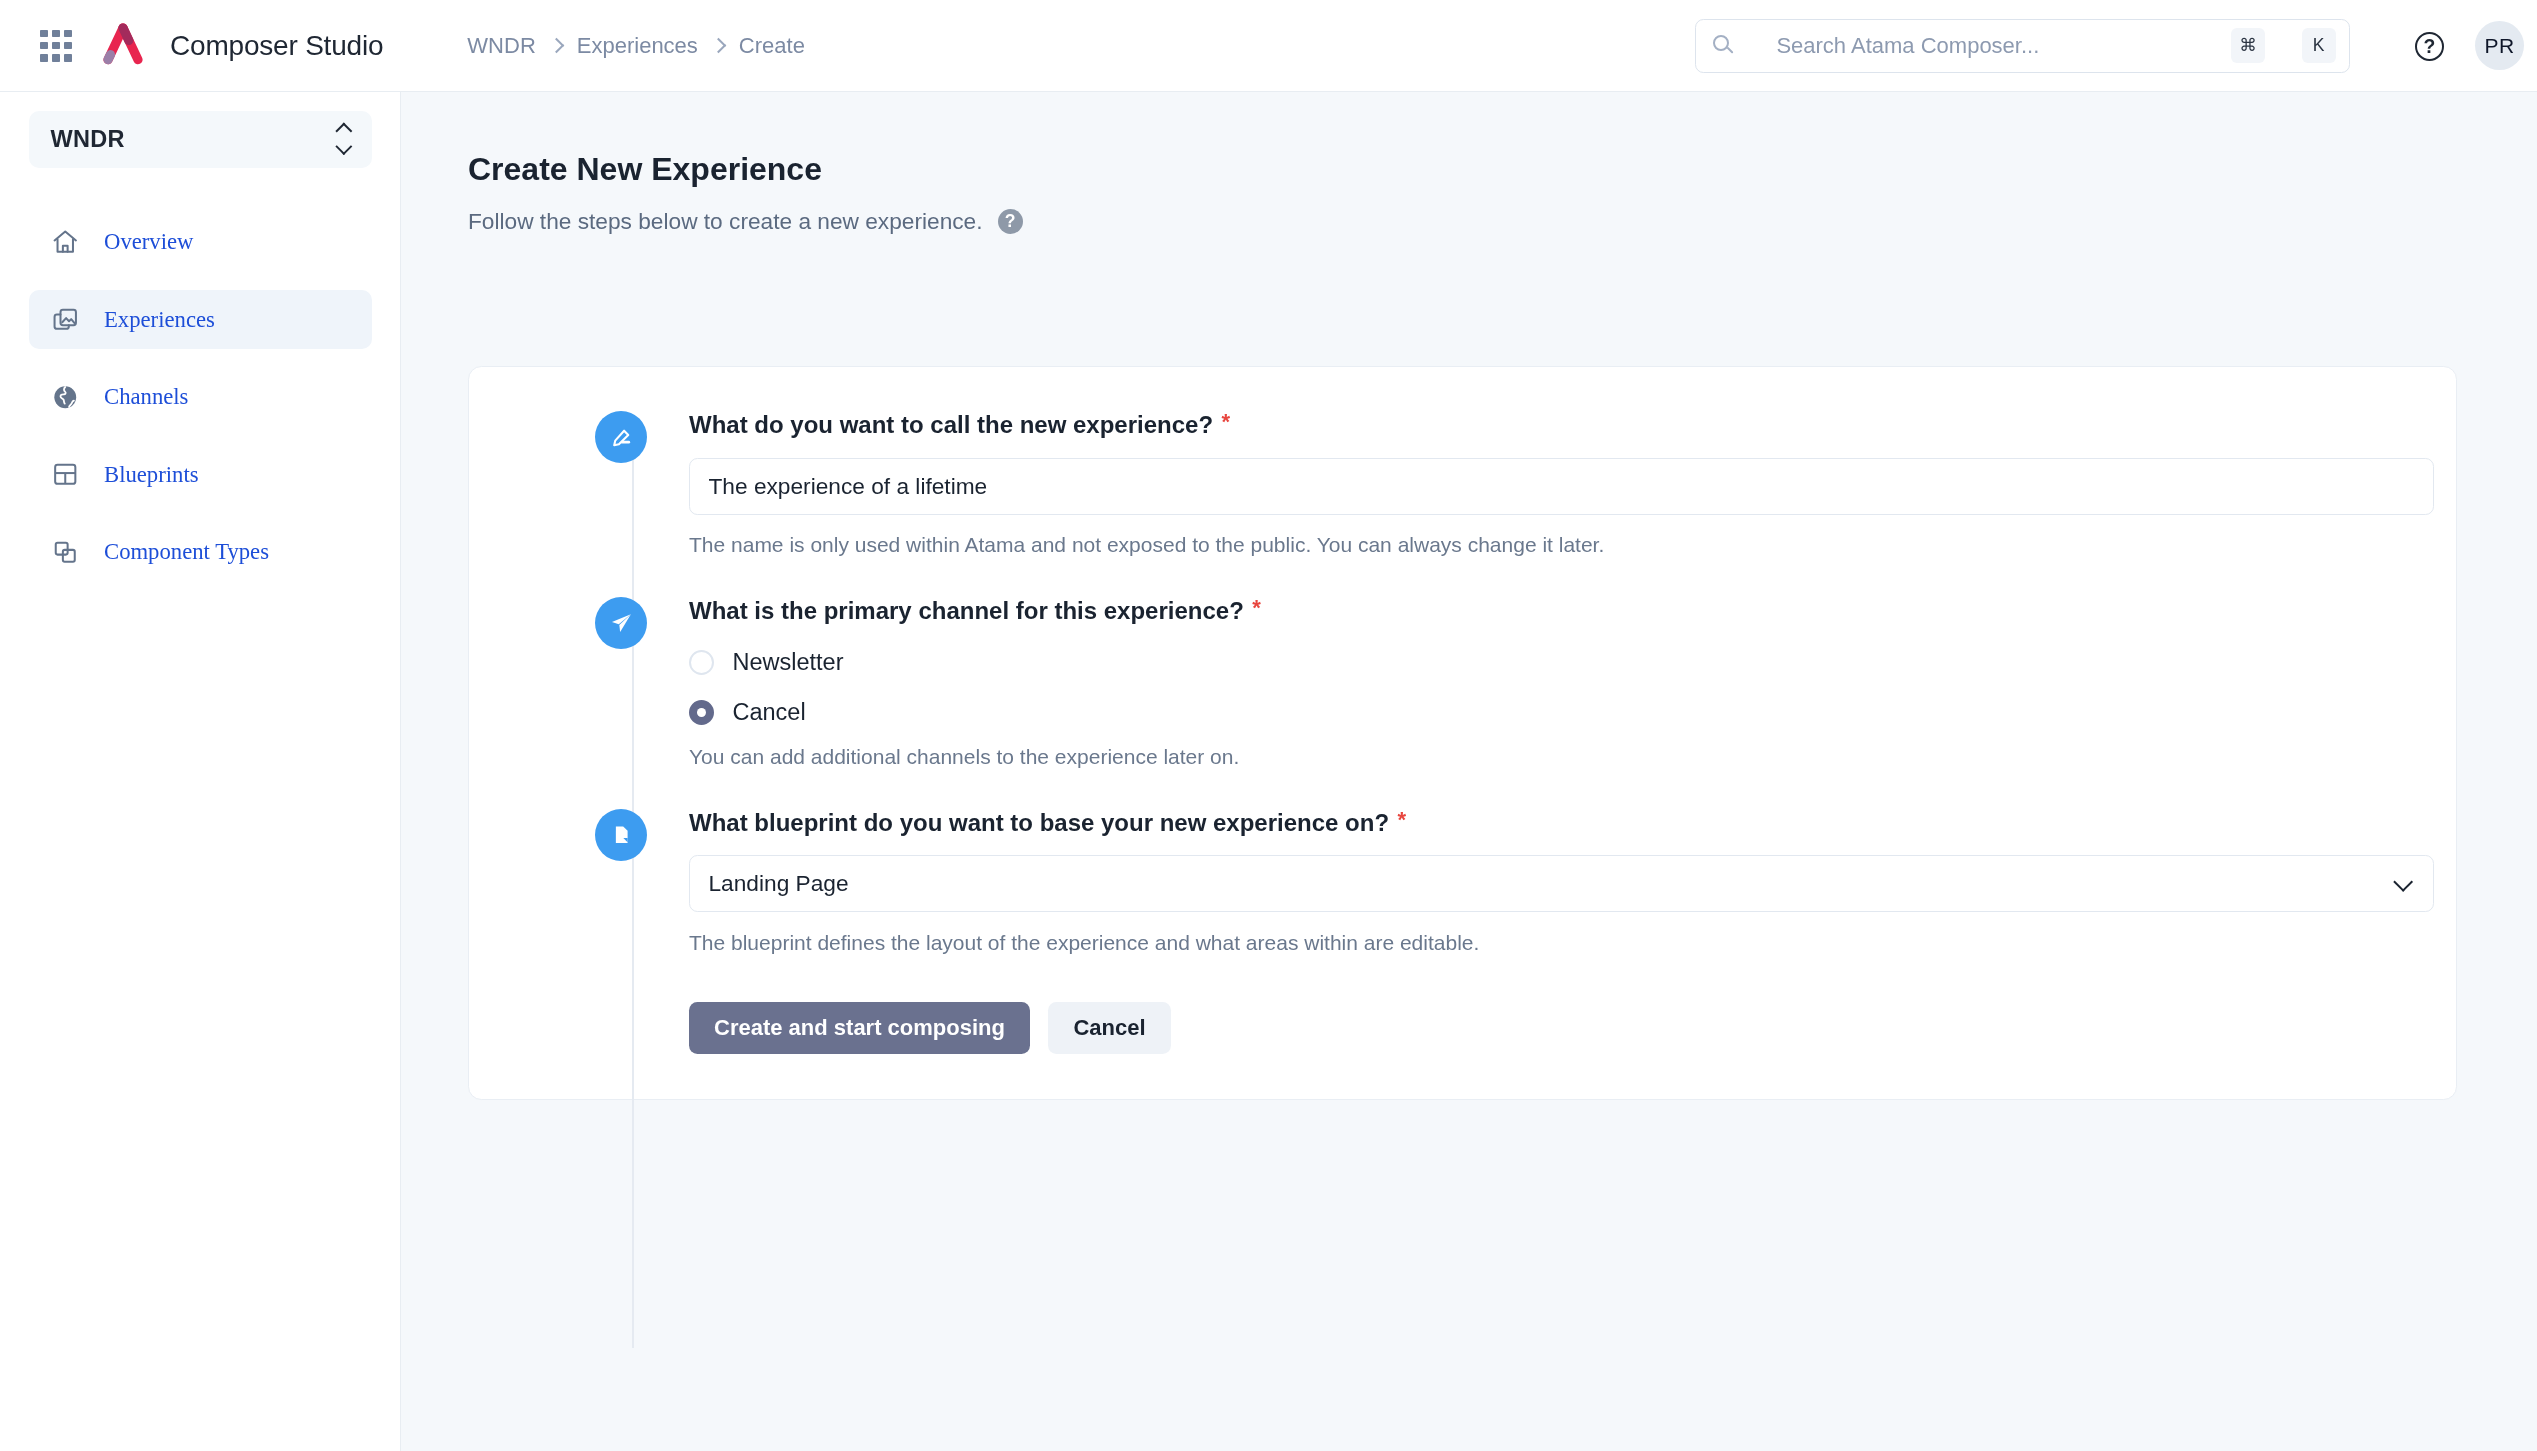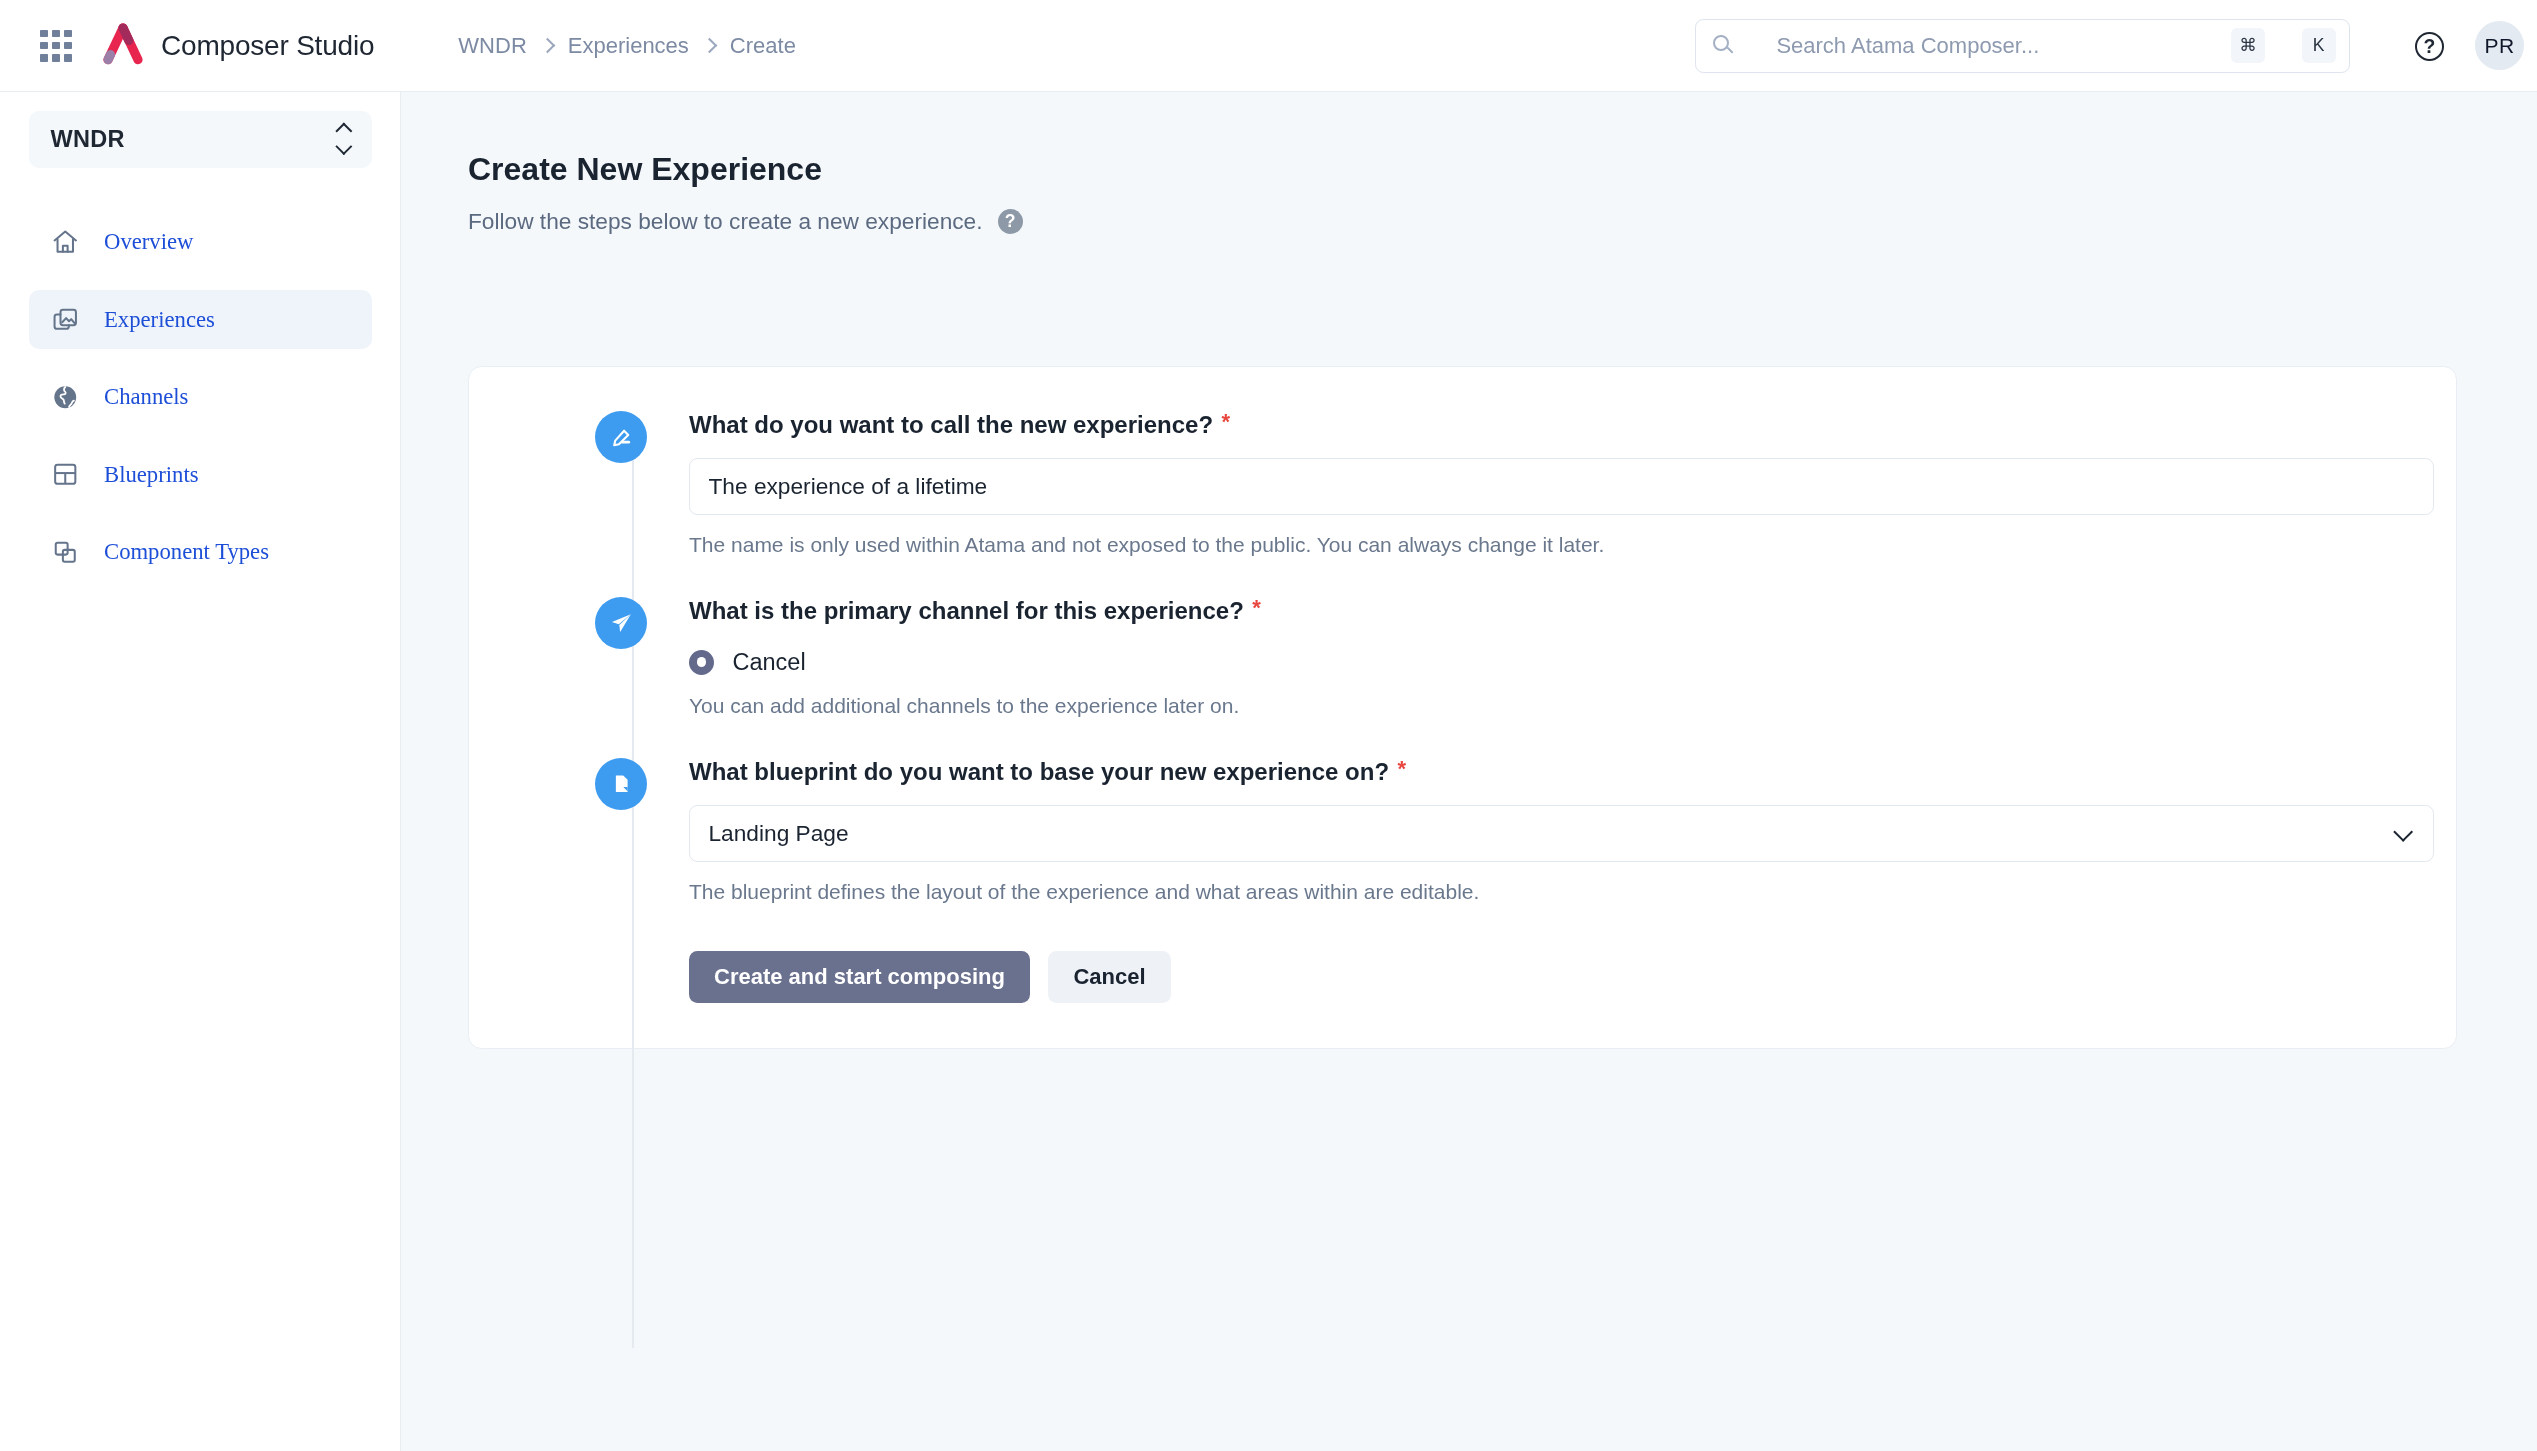--- a/index.html
+++ b/index.html
@@ -23,21 +23,21 @@
     margin-left: 40px;
     width: 32px; height: 32px;
     display: grid; grid-template-columns: repeat(3, 1fr); grid-template-rows: repeat(3, 1fr);
     gap: 4.2px;
   }
   .grid-icon i { background: #70809a; border-radius: 0.8px; display:block; }
 
   .brand { display: flex; align-items: center; margin-left: 25px; }
   .brand-logo { width: 52px; height: 45px; }
   .brand-name {
-    margin-left: 12px;
+    margin-left: 21px;
     font-size: 28px; color: #1f2733; font-weight: 400; letter-spacing: -0.2px;
   }
 
   .breadcrumb {
     display: flex; align-items: center; margin-left: 84px;
     font-size: 22px; color: #7c8aa3;
   }
   .breadcrumb .crumb { white-space: nowrap; }
   .breadcrumb .sep {
     margin: 0 15px; width: 11px; height: 11px;
@@ -366,20 +366,24 @@
             <path d="M21 3 2.8 10.6l6.6 2.2L21 3z"></path>
             <path d="M21 3 9.9 13.4l.8 6.8L21 3z"></path>
           </svg>
         </div>
         <div class="step-body">
           <div class="q">
             <span>What is the primary channel for this experience?</span>
             <span class="req">*</span>
           </div>
 
+          <div class="radio-row">
+            <span class="radio"></span>
+            <span class="rl">Newsletter</span>
+          </div>
 
           <div class="radio-row">
             <span class="radio checked">
                 <span class="dot"></span>
               </span>
             <span class="rl">Cancel</span>
           </div>
 
           <div class="hint">You can add additional channels to the experience later on.</div>
         </div>

